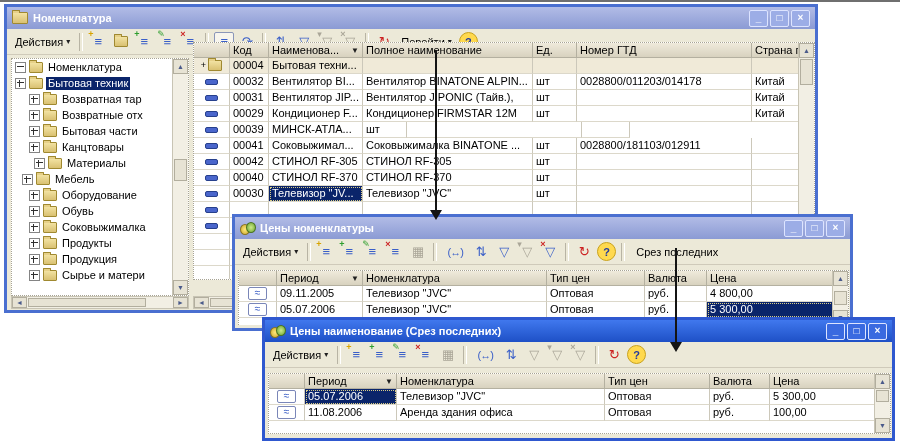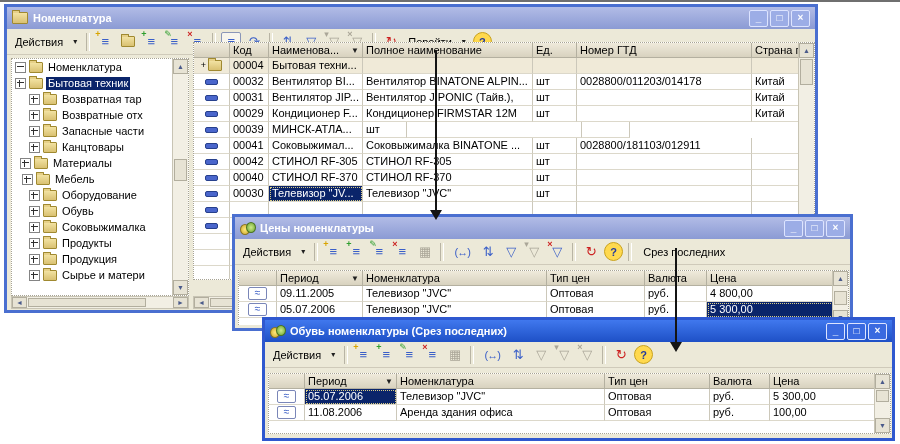--- a/index.html
+++ b/index.html
@@ -10,21 +10,21 @@
   .tbar-title{height:22px;display:flex;align-items:center;gap:5px;padding:0 5px;box-sizing:border-box;}
   .tbar-title.inact{background:linear-gradient(180deg,#b2bce6,#8b9bd4);}
   .tbar-title.act{background:linear-gradient(180deg,#4078ee,#1e50c6);}
   .wtitle{flex:1;color:#fff;font-weight:bold;white-space:nowrap;overflow:hidden;}
   .wbtns{display:flex;gap:2px;}
   .wbtn{width:17px;height:15px;border:1px solid #dde4ff;border-radius:2px;background:#9cadе6;
         background:#9cade6;color:#fff;font-size:10px;line-height:13px;text-align:center;font-weight:bold;}
   .act .wbtn{background:#3a6ae0;}
   .toolbar{height:26px;display:flex;align-items:center;gap:3px;padding:0 4px;background:#ece9d8;
            border-bottom:1px solid #cfcaba;box-sizing:border-box;}
-  .menu-btn{display:flex;align-items:center;gap:10px;padding:2px 4px;cursor:default;}
+  .menu-btn{display:flex;align-items:center;gap:3px;padding:2px 4px;cursor:default;}
   .dd{font-size:8px;color:#202020;}
   .tsep{width:2px;height:18px;border-left:1px solid #b8b4a4;border-right:1px solid #fff;margin:0 2px;}
   .tbi{width:20px;height:20px;position:relative;display:inline-flex;align-items:center;justify-content:center;
        font-size:13px;color:#3a5fc8;}
   .tbi.pressed{border:1px solid #8a96b8;background:#f7f5ed;border-radius:2px;box-sizing:border-box;}
   .tbi .bdg{position:absolute;top:-2px;left:0px;font-size:9px;font-weight:bold;line-height:9px;}
   .tbi.wide{width:26px;font-size:11px;letter-spacing:-1px;}
   .y{color:#d8a400;}.g{color:#2e9e2e;}.r{color:#cc2222;}.grayi{color:#aaa698;}
   .helpb{width:17px;height:17px;border-radius:50%;background:#ffd94e;border:1px solid #c9a21d;color:#223a9e;
          font-weight:bold;font-size:11px;display:inline-flex;align-items:center;justify-content:center;}
@@ -162,28 +162,28 @@
         <span class="tlabel">Возвратная тар</span>
       </div>
     <div class="trow" style="padding-left:17px">
         <span class="exp plus"></span>
         <span class="fold sm"></span>
         <span class="tlabel">Возвратные отх</span>
       </div>
     <div class="trow" style="padding-left:17px">
         <span class="exp plus"></span>
         <span class="fold sm"></span>
-        <span class="tlabel">Запасные части</span>
+        <span class="tlabel">Бытовая части</span>
       </div>
     <div class="trow" style="padding-left:17px">
         <span class="exp plus"></span>
         <span class="fold sm"></span>
         <span class="tlabel">Канцтовары</span>
       </div>
-    <div class="trow" style="padding-left:8px">
+    <div class="trow" style="padding-left:22px">
         <span class="exp plus"></span>
         <span class="fold sm"></span>
         <span class="tlabel">Материалы</span>
       </div>
     <div class="trow" style="padding-left:10px">
         <span class="exp plus"></span>
         <span class="fold sm"></span>
         <span class="tlabel">Мебель</span>
       </div>
     <div class="trow" style="padding-left:17px">
@@ -506,21 +506,21 @@
       <div class="sar" style="position:absolute;top:0;width:100%">▲</div>
       <div class="sth" style="top:20px;height:14px"></div>
       <div class="sar" style="position:absolute;bottom:0;width:100%">▼</div>
     </div>
   </div>
 </div>
 
 <div class="w" style="left:262px;top:315px;width:633px;height:124px;z-index:20;border-color:#2f58cf">
   <div class="tbar-title act">
     <span class="coins"></span>
-    <span class="wtitle">Обувь номенклатуры (Срез последних)</span>
+    <span class="wtitle">Цены наименование (Срез последних)</span>
     <span class="wbtns">
       <span class="wbtn">_</span>
       <span class="wbtn">□</span>
       <span class="wbtn">×</span>
     </span>
   </div>
   <div class="toolbar">
     <span class="menu-btn">
       <span>Действия</span>
       <span class="dd">▾</span>

